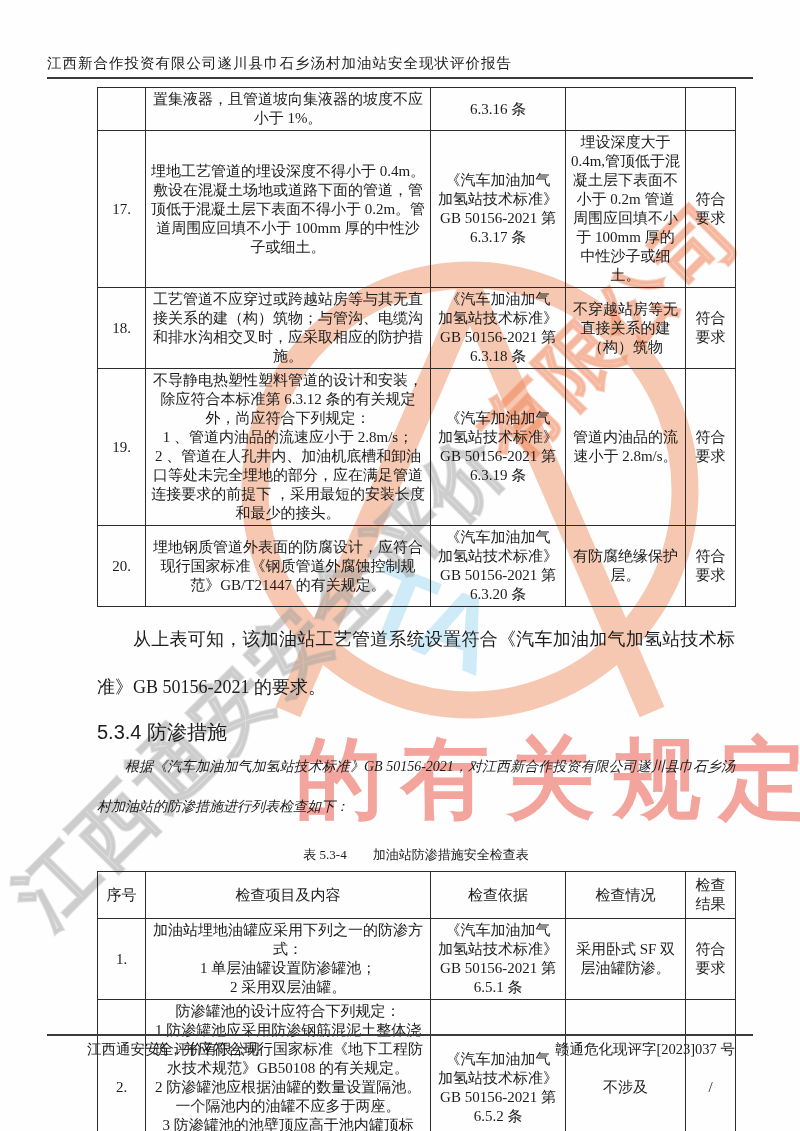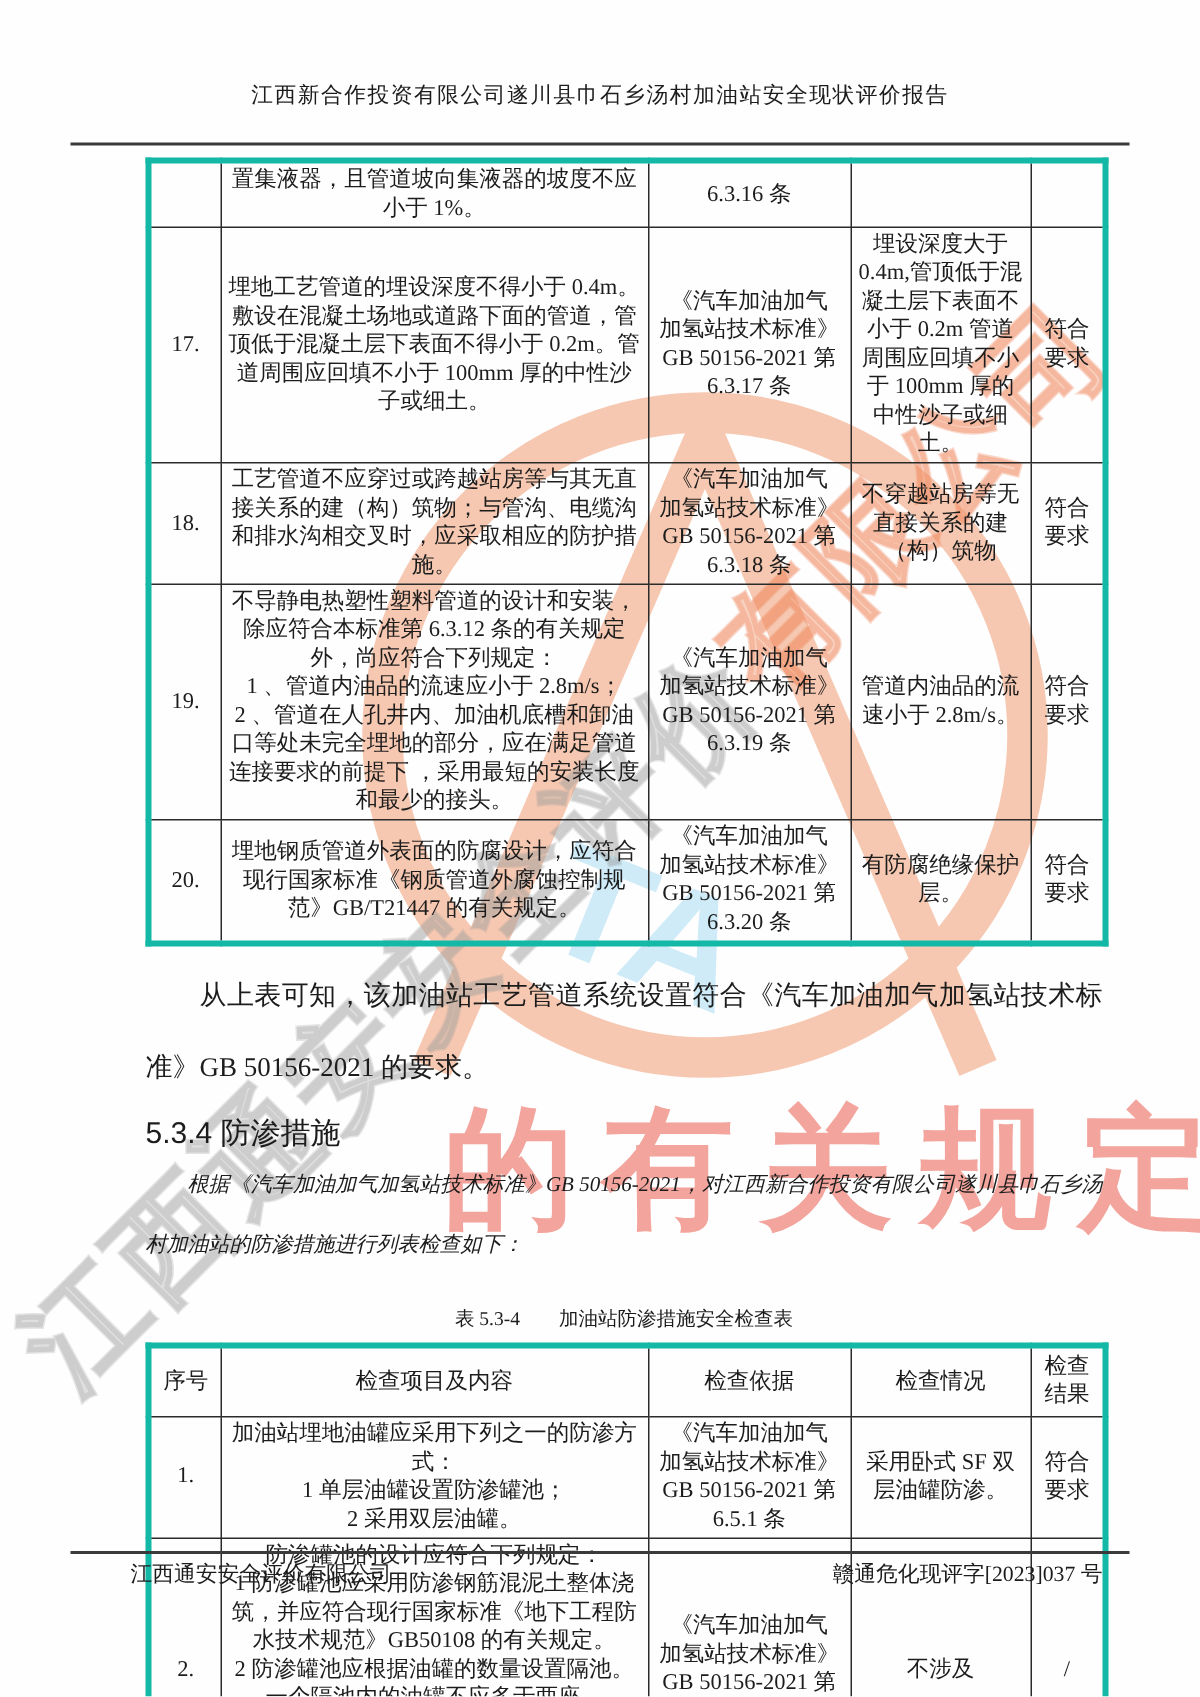--- a/index.html
+++ b/index.html
@@ -21,27 +21,27 @@
   .wm-diag .wm-gray   { color:rgba(165,165,165,.34); -webkit-text-stroke:2px rgba(150,150,150,.25); }
   .wm-diag .wm-orange { color:rgba(240,144,98,.42);  -webkit-text-stroke:2px rgba(238,130,85,.30); }
   .wm-stamp {
     position:absolute; left:295px; top:720px; white-space:nowrap;
     font-size:88px; font-weight:bold; letter-spacing:18px;
     color:rgba(231,76,60,.50); font-family:"Liberation Serif", serif;
   }
   
   .content { position:relative; z-index:1; }
   .hdr {
-    margin:0 47px; padding-top:54px; padding-bottom:22px;
-    text-align:center; font-size:14.5px; letter-spacing:1px;
+    margin:0 47px; padding-top:54px; padding-bottom:4px;
+    font-size:14.5px; letter-spacing:1px;
     border-bottom:2px solid #3a3a3a;
   }
   .main { width:638px; margin-left:97px; }
   table.t { border-collapse:collapse; width:638px; table-layout:fixed; margin-top:8px; }
-  table.t { border:4px solid #14b8a6; }
+  table.t { border:1px solid #14b8a6; }
   table.t td, table.t th {
     border:1px solid #2b2b2b; vertical-align:middle; text-align:center;
     font-size:15px; line-height:19px; padding:2px 4px; font-weight:normal;
   }
   .pre { white-space:pre-line; }
   th.hd { font-size:15px; }
   .para { font-size:18px; line-height:48px; text-align:justify; text-indent:2em; margin-top:8px; }
   .h3 {
     font-size:20px; font-weight:normal; margin-top:6px; line-height:30px;
     font-family:"Liberation Sans", sans-serif;

